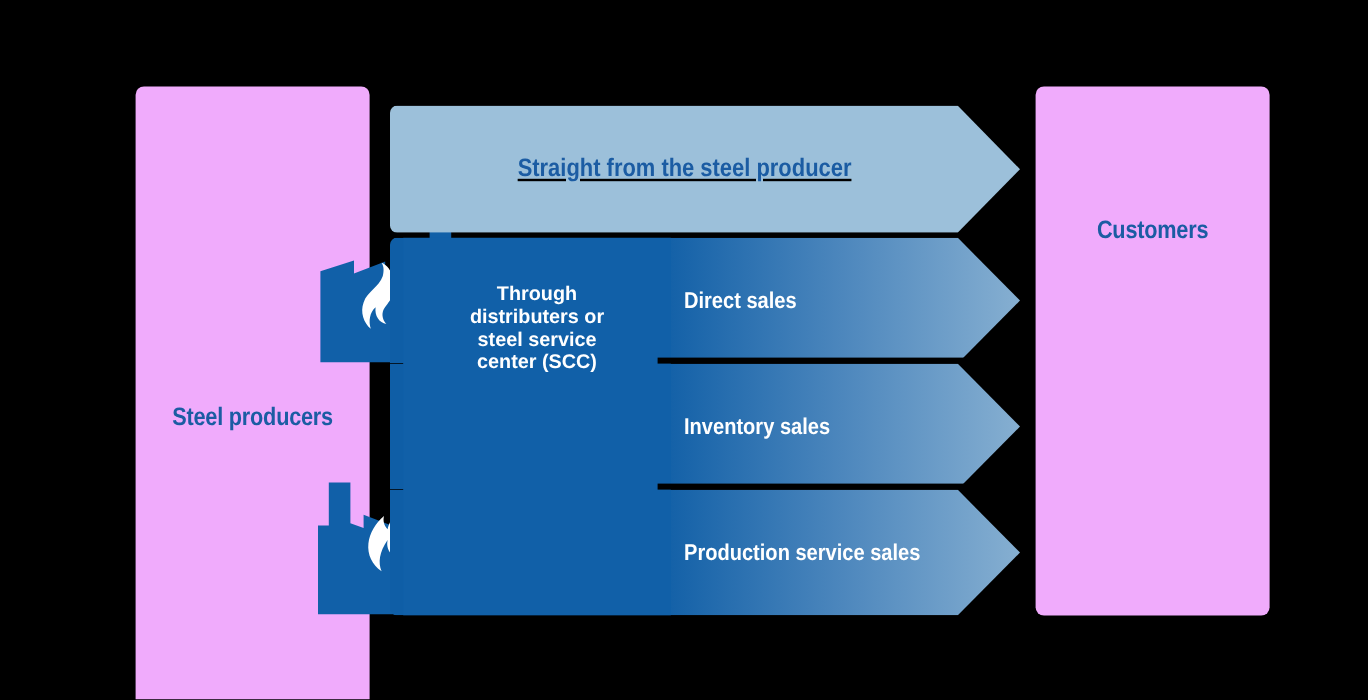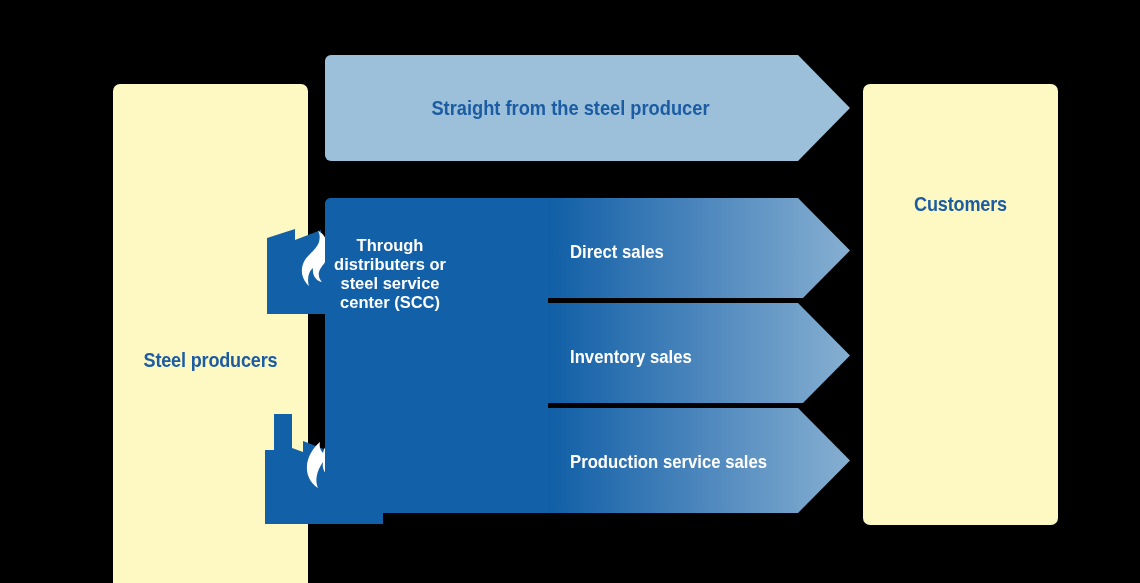--- a/index.html
+++ b/index.html
@@ -12,23 +12,22 @@
     width: 1140px;
     height: 583px;
     background: #000000;
     overflow: hidden;
     font-family: "Liberation Sans", sans-serif;
   }
 
   
   .card {
     position: absolute;
-    background: #fef9c3;
+    background: #f0abfc;
     border-radius: 7px;
-    margin-top: 12px;
   }
   #card-producers { left: 113px; top: 72px; width: 195px; height: 545px; }
   #card-customers { left: 863px; top: 72px; width: 195px; height: 441px; }
 
   .card-title {
     position: absolute;
     width: 100%;
     text-align: center;
     color: #1b5ca3;
     font-weight: bold;
@@ -45,30 +44,31 @@
   .icon-wrap svg { display: block; }
 
   #factory-1 { left: 152px; top: 118px; }
   #factory-2 { left: 152px; top: 328px; }
   #factory-2 svg { transform: scaleX(-1); }
 
   
   #arrow-top {
     position: absolute;
     left: 325px;
-    top: 55px;
+    top: 88px;
     width: 525px;
     height: 106px;
     background: #9cc0da;
     -webkit-clip-path: polygon(0 0, calc(100% - 52px) 0, 100% 50%, calc(100% - 52px) 100%, 0 100%);
     clip-path: polygon(0 0, calc(100% - 52px) 0, 100% 50%, calc(100% - 52px) 100%, 0 100%);
     border-radius: 6px;
     display: flex;
     align-items: center;
     justify-content: center;
+    text-decoration: underline;
   }
   #arrow-top .arrow-top-label {
     color: #1b5ca3;
     font-weight: bold;
     font-size: 21px;
     transform: scaleX(0.87);
     padding-right: 40px;
   }
 
   
@@ -90,29 +90,29 @@
     -webkit-clip-path: polygon(0 0, 473px 0, 525px 50%, 473px 100%, 0 100%);
     clip-path: polygon(0 0, 473px 0, 525px 50%, 473px 100%, 0 100%);
   }
   #flow-row-0 { top: 0px; }
   #flow-row-1 { top: 105px; }
   #flow-row-2 { top: 210px; }
 
   
   #left-pane {
     position: absolute;
-    left: 0;
+    left: 11px;
     top: 0;
     width: 223px;
     height: 315px;
     background: #1160a8;
     z-index: 3;
     display: flex;
-    flex-direction: row;
-    align-items: flex-start;
+    flex-direction: column;
+    align-items: center;
   }
   #left-pane .pane-heading {
     margin-top: 38px;
     width: 130px;
     text-align: center;
     color: #ffffff;
     font-weight: bold;
     font-size: 16.5px;
     line-height: 19px;
   }

